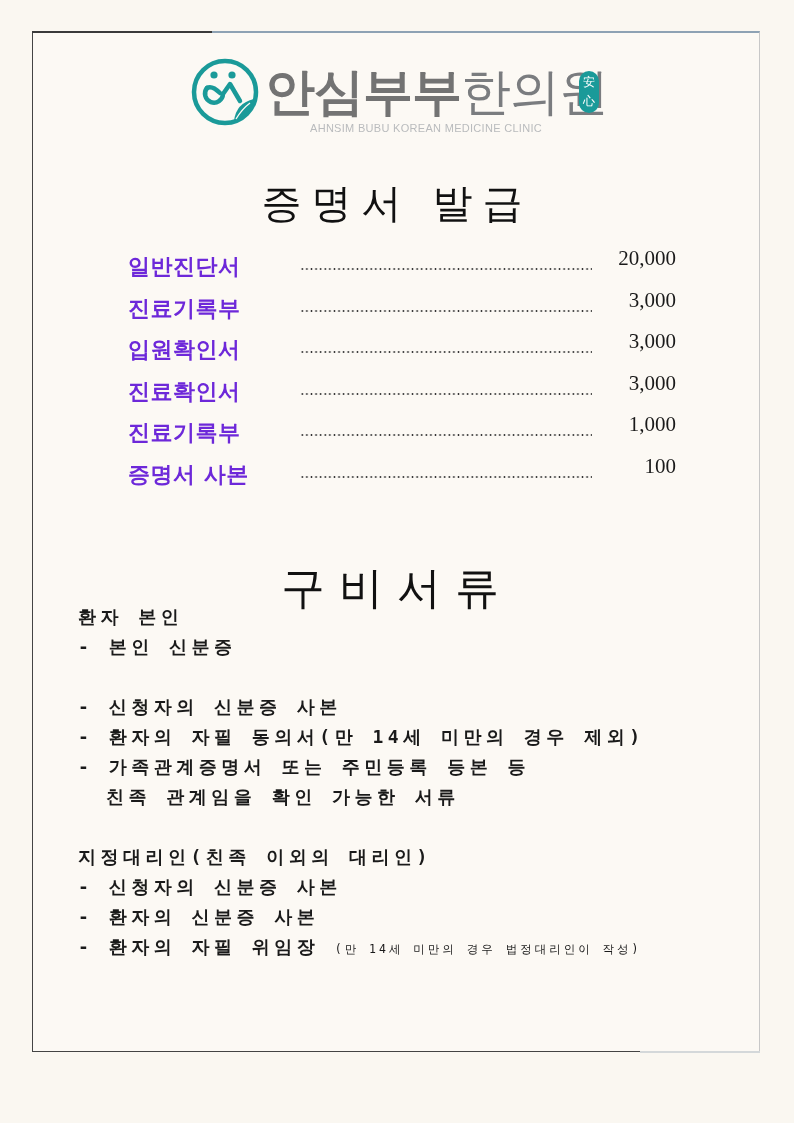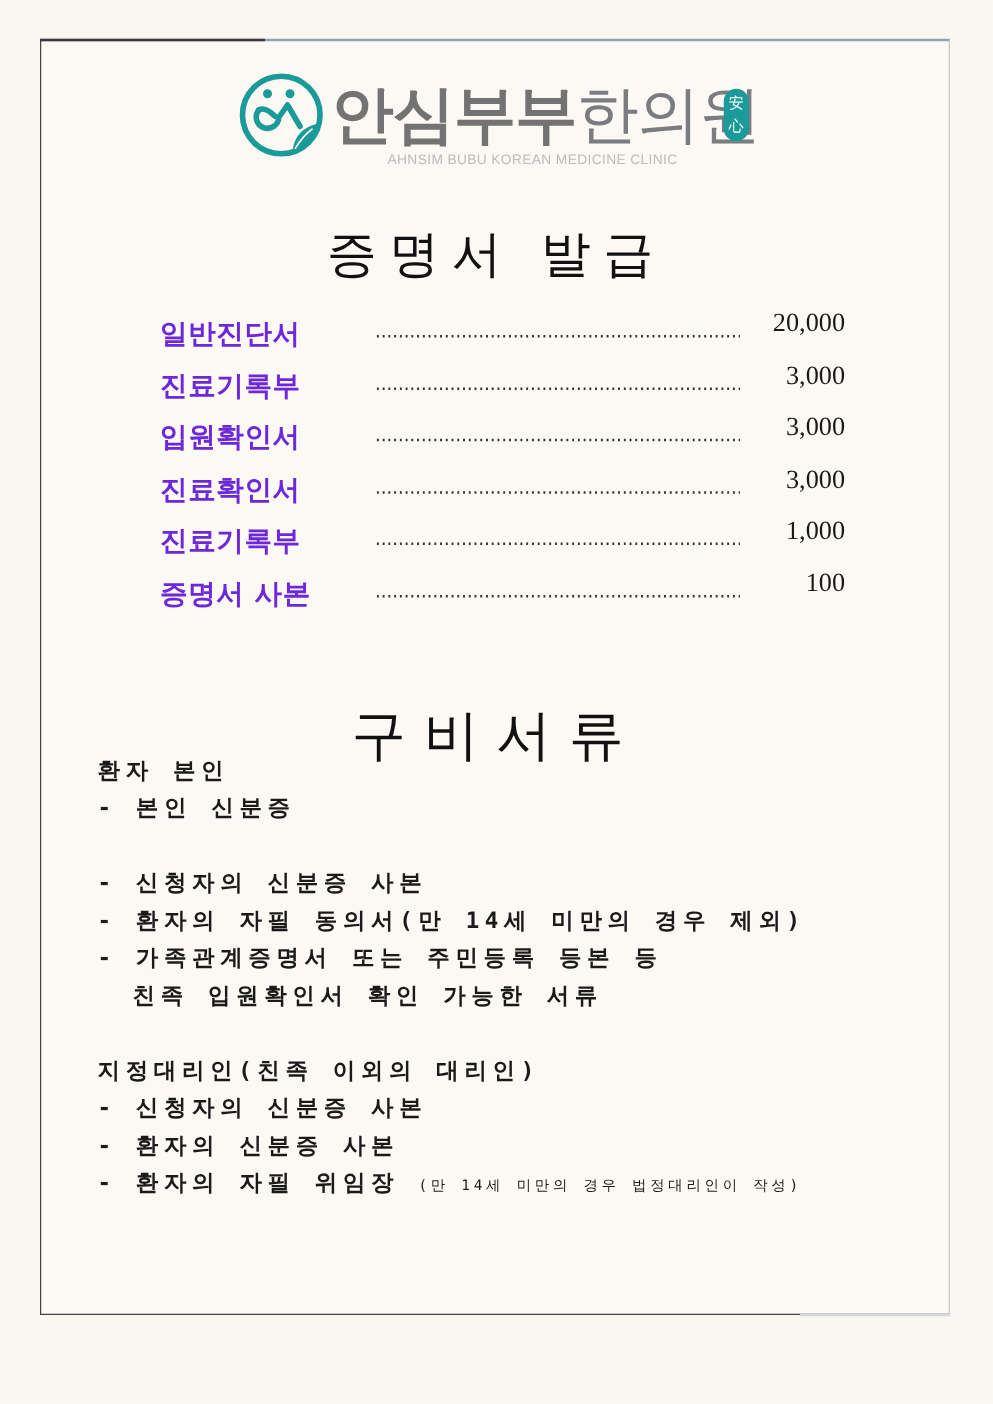--- a/index.html
+++ b/index.html
@@ -152,20 +152,20 @@
 <div class="title title-docs">구비서류</div>
 
 <div class="docs">
   <div class="line">환자 본인</div>
   <div class="line">- 본인 신분증</div>
   <div class="gap"></div>
 
   <div class="line">- 신청자의 신분증 사본</div>
   <div class="line">- 환자의 자필 동의서(만 14세 미만의 경우 제외)</div>
   <div class="line">- 가족관계증명서 또는 주민등록 등본 등</div>
-  <div class="line indent">친족 입원확인서 확인 가능한 서류</div>
+  <div class="line indent">친족 관계임을 확인 가능한 서류</div>
   <div class="gap"></div>
 
   <div class="line">지정대리인(친족 이외의 대리인)</div>
   <div class="line">- 신청자의 신분증 사본</div>
   <div class="line">- 환자의 신분증 사본</div>
   <div class="line"><span>- 환자의 자필 위임장</span> <span class="note">(만 14세 미만의 경우 법정대리인이 작성)</span></div>
 </div>
 
 </body></html>

